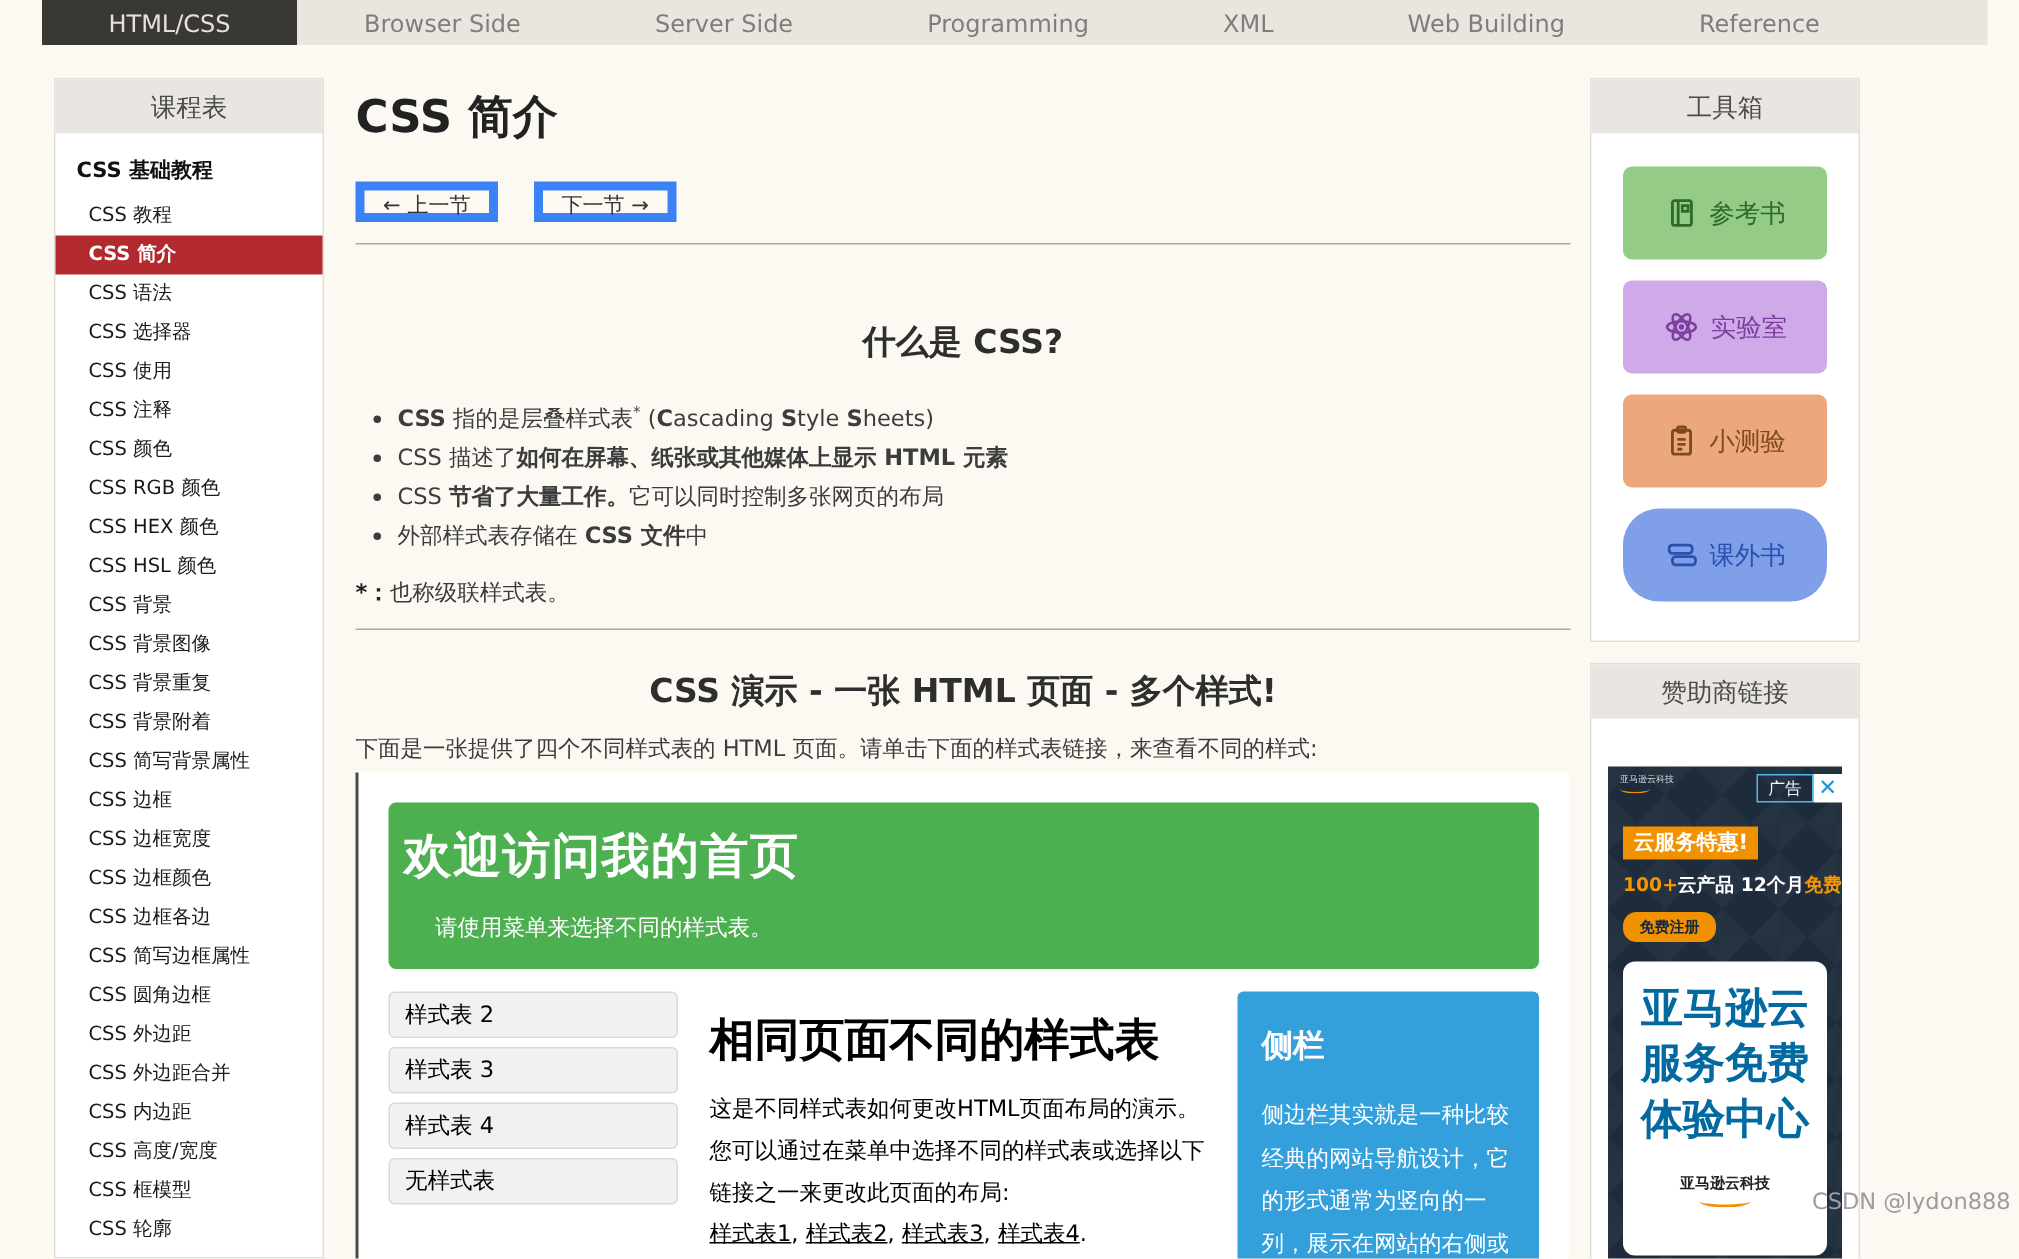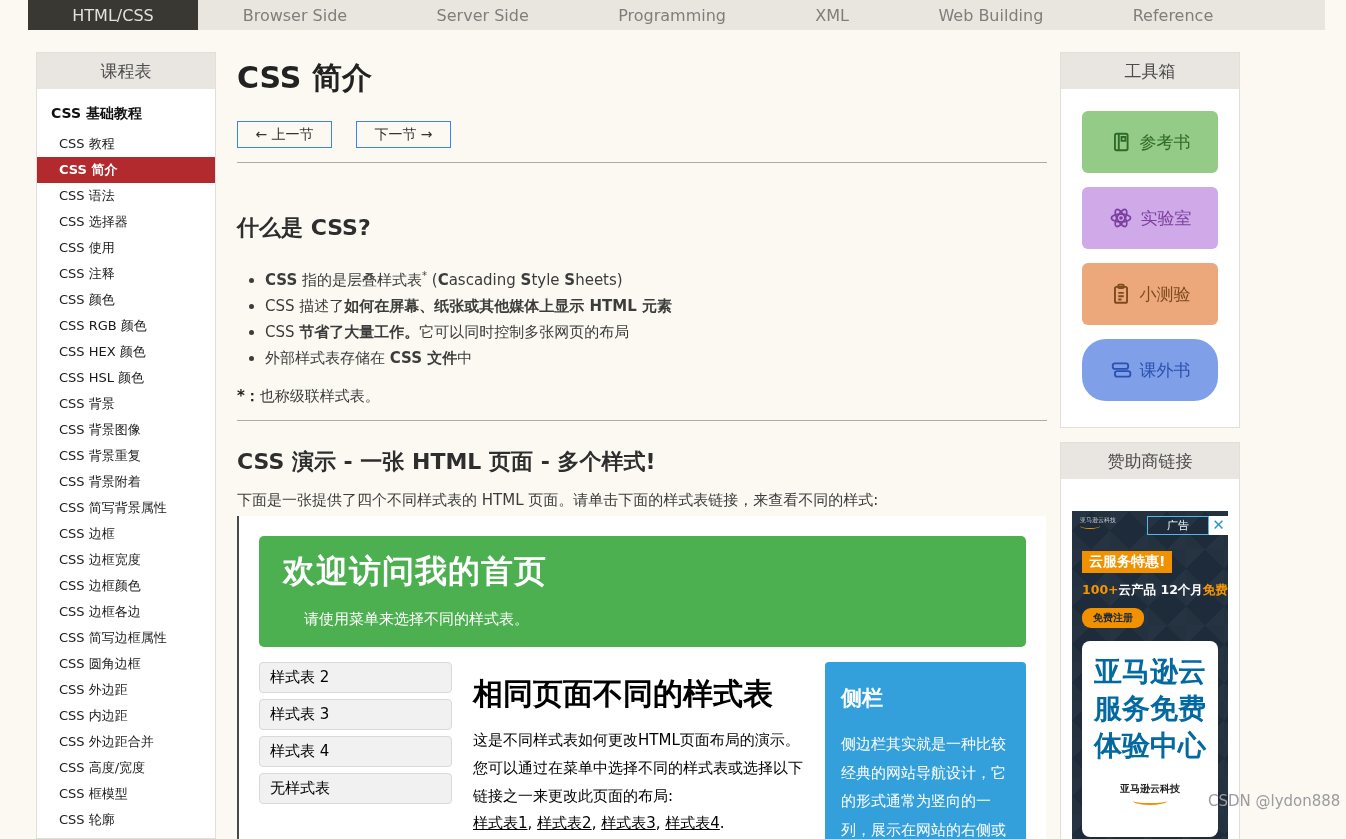--- a/index.html
+++ b/index.html
@@ -20,33 +20,33 @@
   
   .left-col{position:absolute;left:36px;top:52px;width:180px;height:787px;box-sizing:border-box;}
   .section-title{padding:16px 0 8px 14px;font-weight:bold;font-size:14px;color:#111;}
   #course-list{list-style:none;margin:0;padding:0;}
   #course-list li{height:26px;line-height:26px;padding-left:22px;font-size:13px;color:#1a1a1a;cursor:pointer;white-space:nowrap;}
   #course-list li.active{background:var(--red);color:#fff;font-weight:bold;}
   
   main{position:absolute;left:225px;top:30px;width:822px;}
   .page-title{margin:28px 0 0 12px;font-size:30px;font-weight:bold;color:#222;}
   .nav-buttons{margin:22px 0 0 12px;display:flex;gap:24px;}
-  .nav-btn{width:95px;height:27px;border:1px solid #3b82f6;background:transparent;font-size:14px;color:#333;cursor:pointer;font-family:inherit;}
+  .nav-btn{width:95px;height:27px;border:6px solid #3b82f6;background:transparent;font-size:14px;color:#333;cursor:pointer;font-family:inherit;}
   main hr{margin:14px 0 0 12px;border:none;border-top:1px solid #ababab;}
-  .h2{margin:50px 0 0 12px;font-size:22px;font-weight:bold;color:#2e2e2e;}
+  .h2{margin:50px 0 0 12px;font-size:22px;font-weight:bold;color:#2e2e2e;text-align:center;}
   #bullet-list{margin:20px 0 0 12px;padding-left:28px;}
   #bullet-list li{font-size:15px;line-height:26px;color:#3c3c3c;}
   #bullet-list sup{font-size:10px;}
   .footnote{margin:16px 0 0 12px;font-size:15px;color:#3c3c3c;}
   .footnote b{color:#222;}
   .h2-demo{margin:26px 0 0 12px;}
   .intro{margin:14px 0 0 12px;font-size:15px;color:#3c3c3c;}
   
   .demo{margin:6px 0 0 12px;width:767px;background:#fff;border-left:2px solid #4a4a4a;padding:20px;height:520px;}
-  .demo-banner{background:var(--green);border-radius:5px;padding:14px 24px 18px;}
+  .demo-banner{background:var(--green);border-radius:5px;padding:14px 10px 18px;}
   .banner-title{font-size:32px;font-weight:800;color:#fff;letter-spacing:1px;}
   .banner-subtitle{font-size:15px;color:#fff;margin-top:16px;margin-left:21px;}
   .demo-cols{display:flex;margin-top:15px;gap:21px;}
   .demo-menu{width:193px;flex:none;}
   .menu-item{height:29px;line-height:29px;padding-left:10px;background:#f1f1f1;border:1px solid #d9d9d9;border-radius:4px;margin-bottom:6px;font-size:15px;color:#000;cursor:pointer;}
   .menu-item.selected{background:var(--green);border-color:var(--green);color:#fff;font-weight:bold;}
   .demo-content{flex:1;}
   .demo-content .demo-h1{font-size:30px;font-weight:900;color:#000;margin:12px 0 12px;}
   .demo-content p{font-size:15px;line-height:1.85;color:#000;margin:0;}
   .demo-content a{color:#000;text-decoration:underline;cursor:pointer;}
@@ -62,21 +62,21 @@
   .ad-wrap{padding:32px 11px 0;}
   
   .ad{position:relative;width:156px;height:380px;background:#1d2b3a;color:#fff;overflow:hidden;cursor:pointer;
       background-image:linear-gradient(135deg,rgba(255,255,255,.04) 25%,transparent 25%,transparent 75%,rgba(255,255,255,.04) 75%),
                        linear-gradient(45deg,rgba(255,255,255,.03) 25%,transparent 25%,transparent 75%,rgba(255,255,255,.03) 75%);
       background-size:38px 38px;}
   .ad-top{display:flex;justify-content:space-between;align-items:flex-start;padding:5px 0 0 8px;}
   .ad-logo{font-size:6px;color:#cfd6dd;line-height:7px;}
   .ad-logo .smile{width:20px;height:5px;border-bottom:1.5px solid #f29100;border-radius:50%;}
   .ad-badges{display:flex;}
-  .ad-label{border:1px solid #53b7e8;color:#eaf7ff;font-size:11px;padding:0 19px;height:17px;line-height:17px;}
+  .ad-label{border:1px solid #53b7e8;color:#eaf7ff;font-size:11px;padding:0 7px;height:17px;line-height:17px;}
   .ad-close{width:19px;height:19px;background:#fff;color:#2196d9;font-size:15px;text-align:center;line-height:19px;font-weight:bold;cursor:pointer;}
   .promo-badge{display:inline-block;background:#f29100;color:#fff;font-weight:bold;font-size:14px;padding:2px 7px;margin:16px 0 0 10px;}
   .promo-line{margin:9px 0 0 10px;font-size:12.5px;font-weight:bold;color:#fff;}
   .promo-line .orange{color:#f59500;}
   .cta{display:inline-block;background:#f29100;color:#16283c;font-size:10px;font-weight:bold;border-radius:9px;padding:3px 11px;margin:9px 0 0 10px;cursor:pointer;}
   .ad-card{background:#fff;border-radius:8px;margin:13px auto 0;width:136px;height:196px;padding-top:13px;text-align:center;box-sizing:border-box;}
   .ad-card .card-line{font-size:28px;font-weight:900;color:#0369a1;line-height:1.32;}
   .card-brand{margin-top:17px;font-size:10px;font-weight:bold;color:#222;}
   .card-brand .smile{width:34px;height:6px;border-bottom:2px solid #f29100;border-radius:50%;margin:1px auto 0;}
   
@@ -116,22 +116,22 @@
       <li>CSS 背景重复</li>
       <li>CSS 背景附着</li>
       <li>CSS 简写背景属性</li>
       <li>CSS 边框</li>
       <li>CSS 边框宽度</li>
       <li>CSS 边框颜色</li>
       <li>CSS 边框各边</li>
       <li>CSS 简写边框属性</li>
       <li>CSS 圆角边框</li>
       <li>CSS 外边距</li>
+      <li>CSS 外边距合并</li>
       <li>CSS 内边距</li>
-      <li>CSS 外边距合并</li>
       <li>CSS 高度/宽度</li>
       <li>CSS 框模型</li>
       <li>CSS 轮廓</li>
     </ul>
 </aside>
 
 <main>
   <h1 class="page-title">CSS 简介</h1>
   <div class="nav-buttons">
     <button class="nav-btn"><span>←</span> <span>上一节</span></button>

